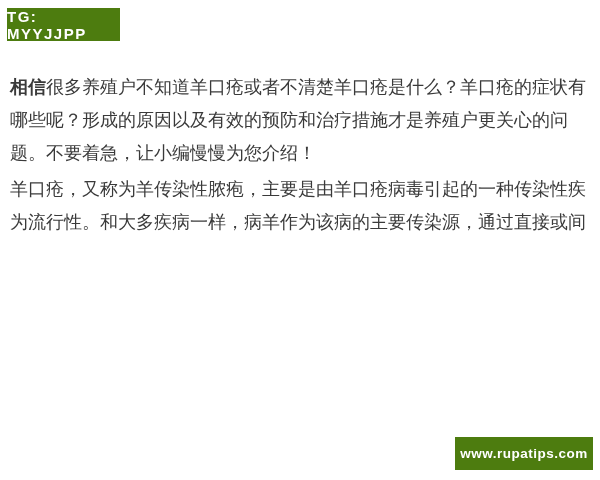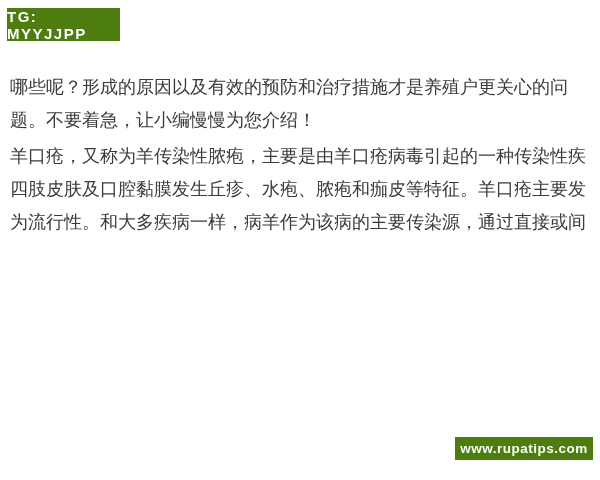--- a/index.html
+++ b/index.html
@@ -29,21 +29,21 @@
     top: 8px;
     width: 113px;
     height: 33px;
     font-size: 15px;
     letter-spacing: 1.5px;
   }
   .badge-bottom {
     left: 455px;
     top: 437px;
     width: 138px;
-    height: 23px;
+    height: 33px;
     font-size: 13.5px;
     letter-spacing: 0.5px;
   }
   .article {
     position: absolute;
     left: 10px;
     top: 71px;
     width: 584px;
     color: #3a3a3a;
     font-size: 18px;
@@ -66,26 +66,28 @@
 </style>
 </head>
 <body>
 
 <div class="badge badge-top">
   <span>TG: MYYJJPP</span>
 </div>
 
 <div class="article">
   <div class="para para-1">
+    <div class="text-line">
+      <span class="bold-lead">相信</span><span>很多养殖户不知道羊口疮或者不清楚羊口疮是什么？羊口疮的症状有</span>
+    </div>
     <div class="text-line">哪些呢？形成的原因以及有效的预防和治疗措施才是养殖户更关心的问</div>
     <div class="text-line">题。不要着急，让小编慢慢为您介绍！</div>
   </div>
 
   <div class="para para-2">
     <div class="text-line">羊口疮，又称为羊传染性脓疱，主要是由羊口疮病毒引起的一种传染性疾</div>
-    <div class="text-line">四肢皮肤及口腔黏膜发生丘疹、水疱、脓疱和痂皮等特征。羊口疮主要发</div>
     <div class="text-line">为流行性。和大多疾病一样，病羊作为该病的主要传染源，通过直接或间</div>
   </div>
 </div>
 
 <div class="badge badge-bottom">
   <span>www.rupatips.com</span>
 </div>
 
 </body></html>

